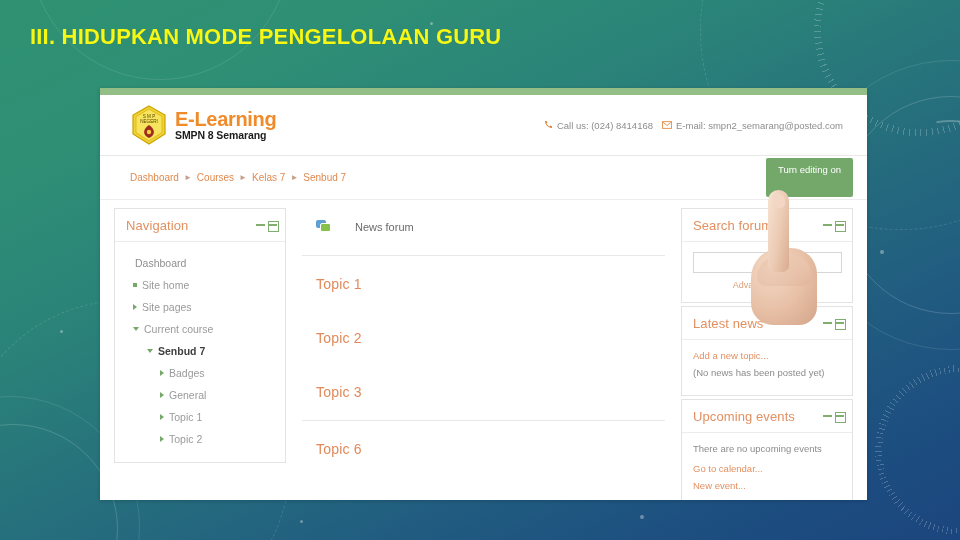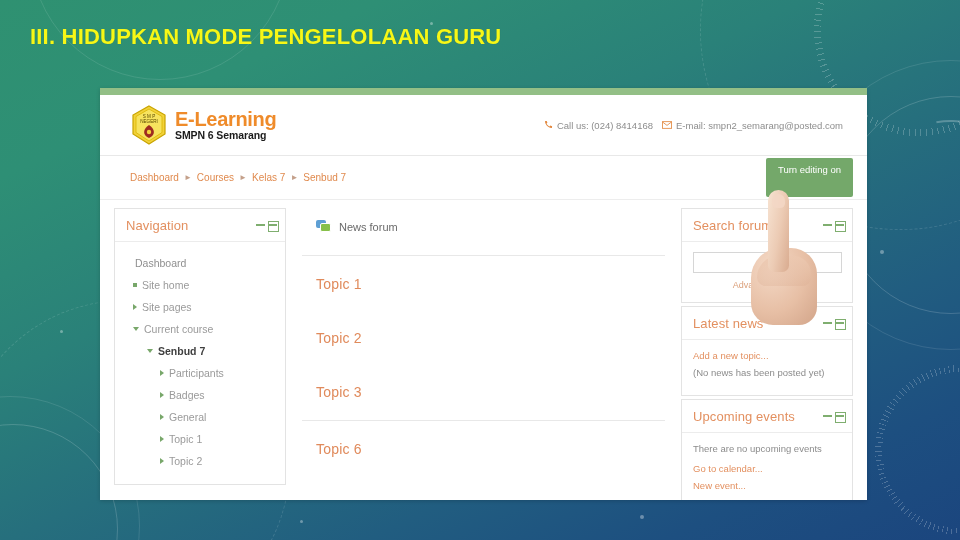--- a/index.html
+++ b/index.html
@@ -235,21 +235,21 @@
     border-top: 4px solid #78a76a;
     border-left: 3.5px solid transparent;
     border-right: 3.5px solid transparent;
   }
   .sq { width: 4px; height: 4px; background: #78a76a; }
   .spacer-ico { width: 4px; flex: none; }
   
   .news-row {
     display: flex;
     align-items: center;
-    gap: 8px;
+    gap: 24px;
     padding: 12px 0 0 14px;
   }
   .forum-ico {
     width: 15px; height: 13px;
     position: relative;
     flex: none;
   }
   .forum-ico .b1 {
     position: absolute; left: 0; top: 0;
     width: 10px; height: 8px;
@@ -377,21 +377,21 @@
             <polygon points="19,1 35,10 35,29 19,39 3,29 3,10" fill="#f2d23a" stroke="#c9a400" stroke-width="1.2"></polygon>
             <polygon points="19,4 32,11.5 32,27.5 19,36 6,27.5 6,11.5" fill="#f7e35e" stroke="#d9b400" stroke-width="0.8"></polygon>
             <text x="19" y="13" font-size="4.6" text-anchor="middle" fill="#5a4a00" font-family="'Liberation Sans',sans-serif">S M P</text>
             <text x="19" y="18" font-size="4.6" text-anchor="middle" fill="#5a4a00" font-family="'Liberation Sans',sans-serif">NEGERI</text>
             <path d="M19 20 C13 24 12 30 19 33 C26 30 25 24 19 20 Z" fill="#9e2b20"></path>
             <circle cx="19" cy="27" r="2.2" fill="#f2d23a"></circle>
           </svg>
         </div>
         <div class="brand-text">
           <div class="brand-title">E-Learning</div>
-          <div class="brand-sub">SMPN 6 Semarang</div>
+          <div class="brand-sub">SMPN 8 Semarang</div>
         </div>
       </div>
 
       <div class="contact">
         <span class="ci">
           <span class="ico-phone">
             <svg viewBox="0 0 10 10" width="9" height="9">
                 <path d="M1.2 1.2 L3 1 L3.8 3 L2.8 3.8 C3.4 5.2 4.8 6.6 6.2 7.2 L7 6.2 L9 7 L8.8 8.8 C5 9.2 0.8 5 1.2 1.2 Z" fill="#e2863c"></path>
               </svg>
           </span>
@@ -450,24 +450,20 @@
               <li class="lv1">
                 <span class="tri-d"></span>
                 <span>Current course</span>
               </li>
               <li class="lv2 cur">
                 <span class="tri-d"></span>
                 <span>Senbud 7</span>
               </li>
               <li class="lv3">
                 <span class="tri-r"></span>
-                <span>Participants</span>
-              </li>
-              <li class="lv3">
-                <span class="tri-r"></span>
                 <span>Badges</span>
               </li>
               <li class="lv3">
                 <span class="tri-r"></span>
                 <span>General</span>
               </li>
               <li class="lv3">
                 <span class="tri-r"></span>
                 <span>Topic 1</span>
               </li>

